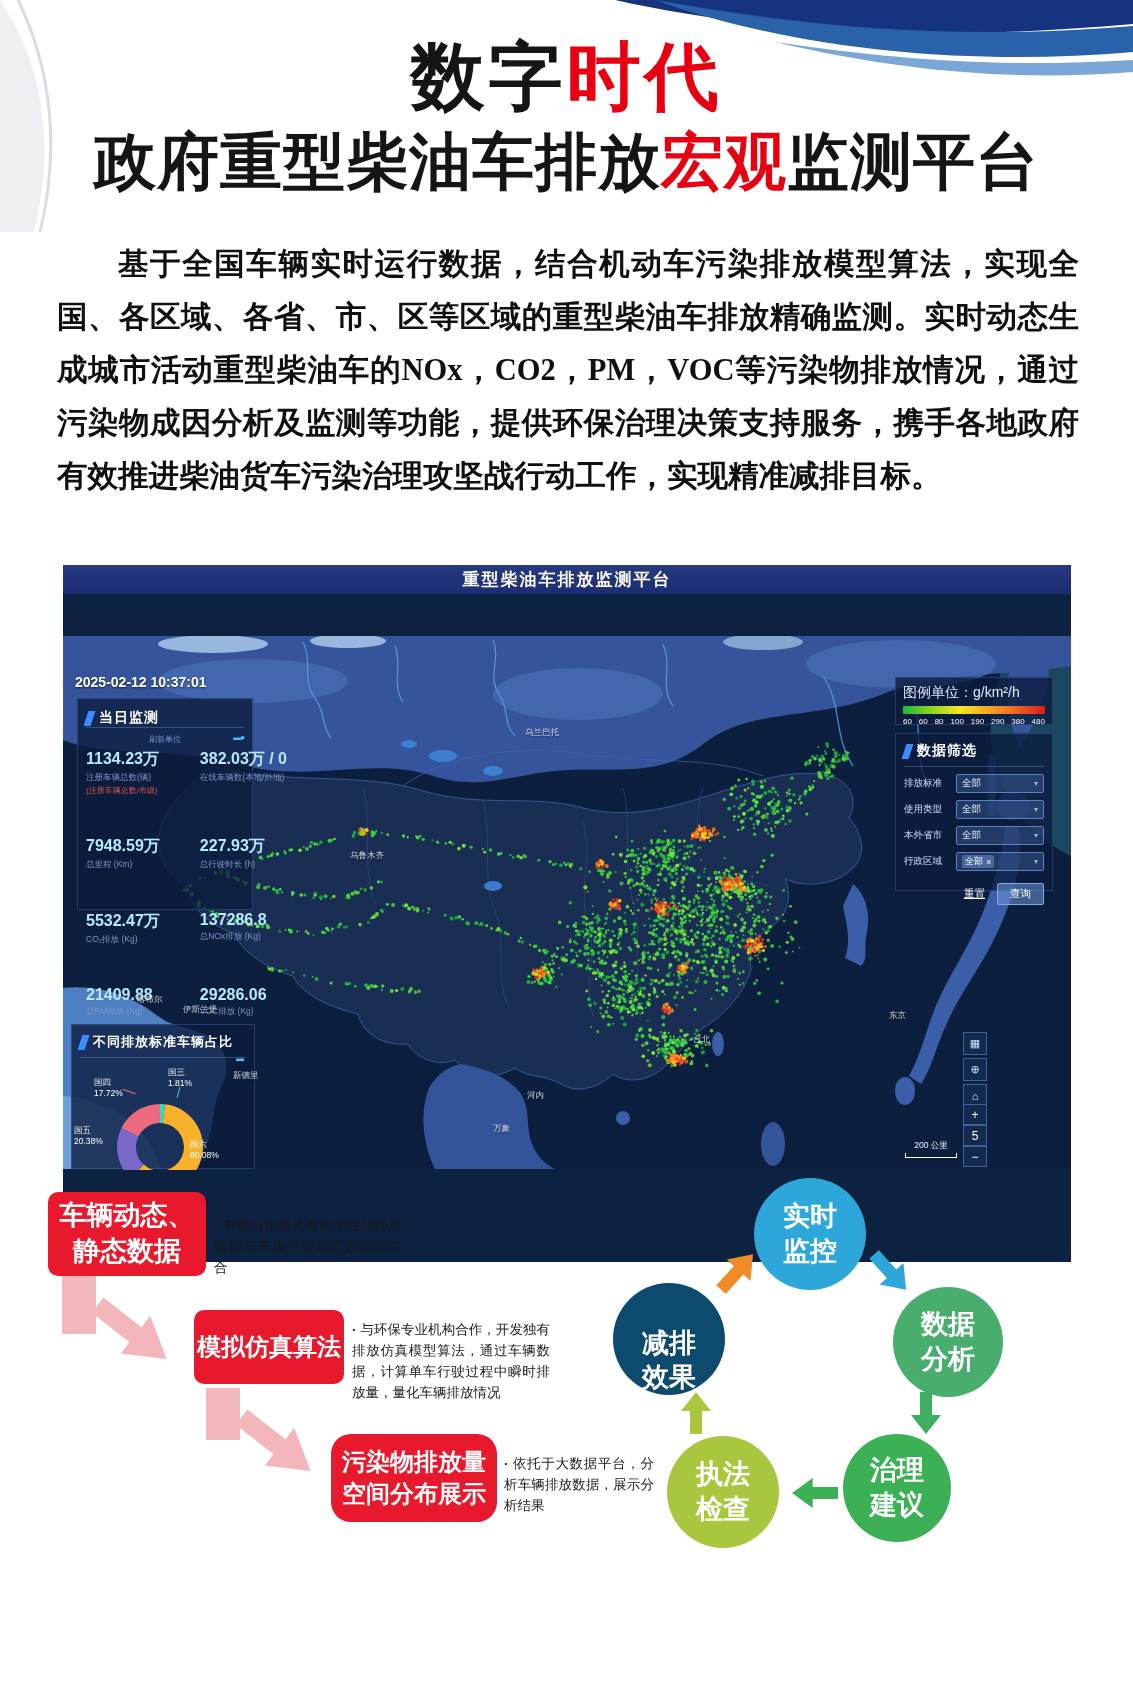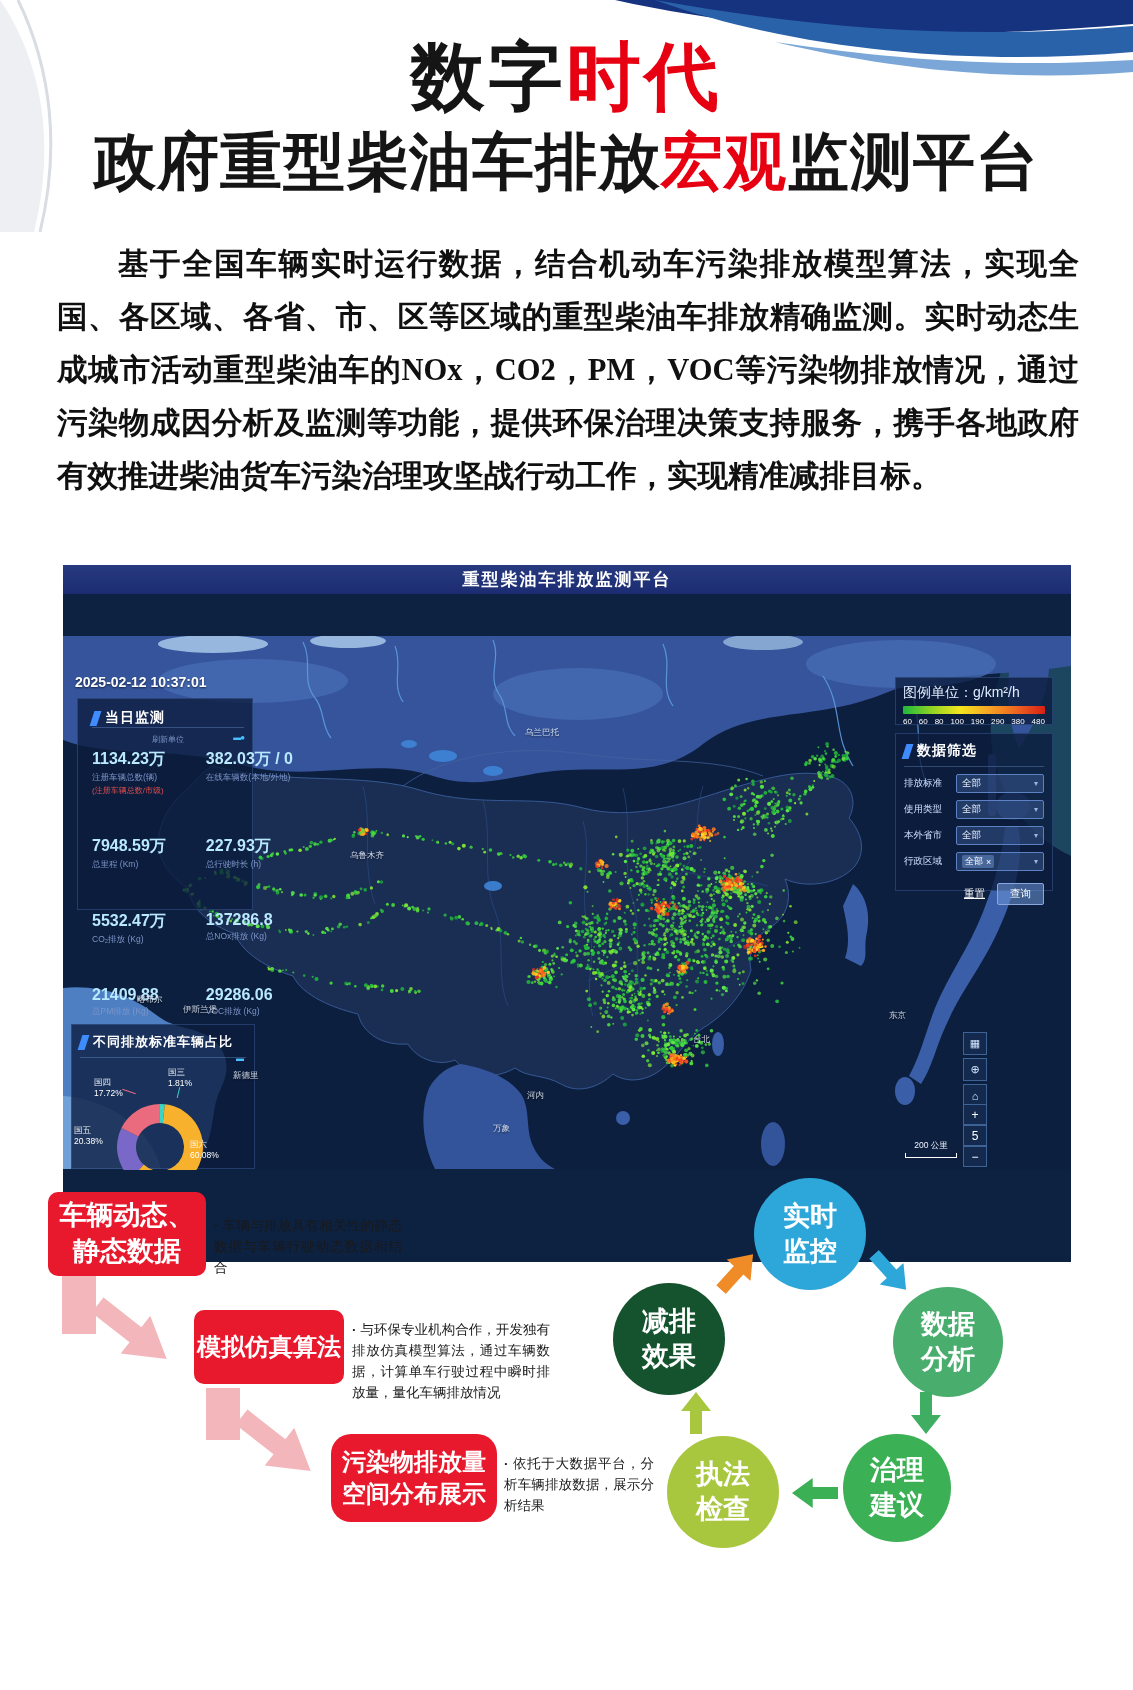--- a/index.html
+++ b/index.html
@@ -26,21 +26,21 @@
   #timestamp{position:absolute;left:12px;top:38px;color:#fff;font-size:14px;font-weight:700;
              text-shadow:0 1px 2px rgba(0,0,0,.6);}
 
   .panel{background:rgba(11,28,62,.78);border:1px solid rgba(80,120,190,.35);}
   .panel-title{display:flex;align-items:center;gap:6px;}
   .accent{width:7px;height:15px;background:#3f8cff;transform:skewX(-18deg);}
   .panel-title span{color:#fff;font-weight:700;font-size:14px;letter-spacing:1px;}
   .rule{border-top:1px solid rgba(120,160,220,.35);position:relative;}
 
   
-  #monitor{position:absolute;left:14px;top:62px;width:176px;height:212px;padding:10px 8px 6px 14px;box-sizing:border-box;}
+  #monitor{position:absolute;left:14px;top:62px;width:176px;height:212px;padding:10px 8px 6px 8px;box-sizing:border-box;}
   #refresh-row{display:flex;align-items:center;justify-content:center;gap:6px;margin:6px 0 4px 0;
                font-size:8px;color:#7f97c9;position:relative;}
   #refresh-row .toggle{position:absolute;right:0;top:-1px;color:#49c0ff;font-size:8px;letter-spacing:-1px;cursor:pointer;}
   #stats-grid{display:grid;grid-template-columns:1fr 1fr;column-gap:6px;row-gap:7px;margin-top:2px;gap:40px;}
   .stat .v{color:#b9e9ff;font-weight:700;font-size:16px;white-space:nowrap;}
   .stat .l{color:#7d95c8;font-size:8.5px;margin-top:2px;white-space:nowrap;}
   .stat .s{color:#e05050;font-size:8px;margin-top:1px;white-space:nowrap;}
 
   
   #legend{position:absolute;left:832px;top:41px;width:158px;height:48px;padding:6px 7px;box-sizing:border-box;}
@@ -2722,20 +2722,20 @@
   </div>
 <div class="circle" id="c-analysis" style="background: rgb(72, 173, 109);">
     <div class="inner">数据分析</div>
   </div>
 <div class="circle" id="c-advice" style="background: rgb(59, 176, 84);">
     <div class="inner">治理建议</div>
   </div>
 <div class="circle" id="c-enforce" style="background: rgb(168, 199, 63);">
     <div class="inner">执法检查</div>
   </div>
-<div class="circle" id="c-reduce" style="background: #14532d;">
+<div class="circle" id="c-reduce" style="background: #0c4a6e; align-items: flex-end;">
     <div class="inner">减排效果</div>
   </div>
 <div class="fatarrow" id="ca1"></div>
 <div class="fatarrow" id="ca2"></div>
 <div class="fatarrow" id="ca3"></div>
 <div class="fatarrow" id="ca4"></div>
 <div class="fatarrow" id="ca5"></div>
 
 </body></html>

